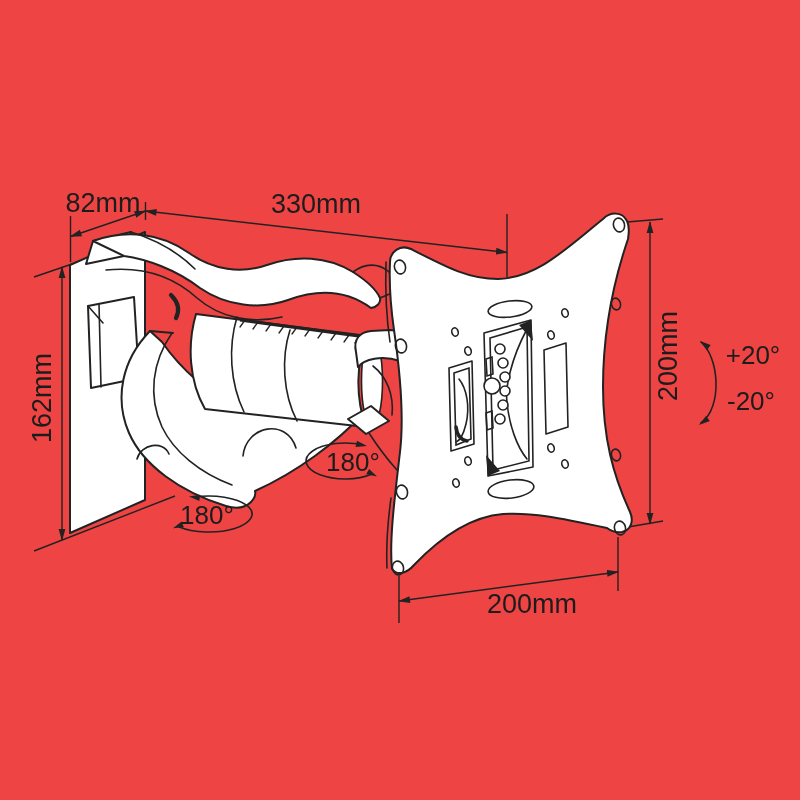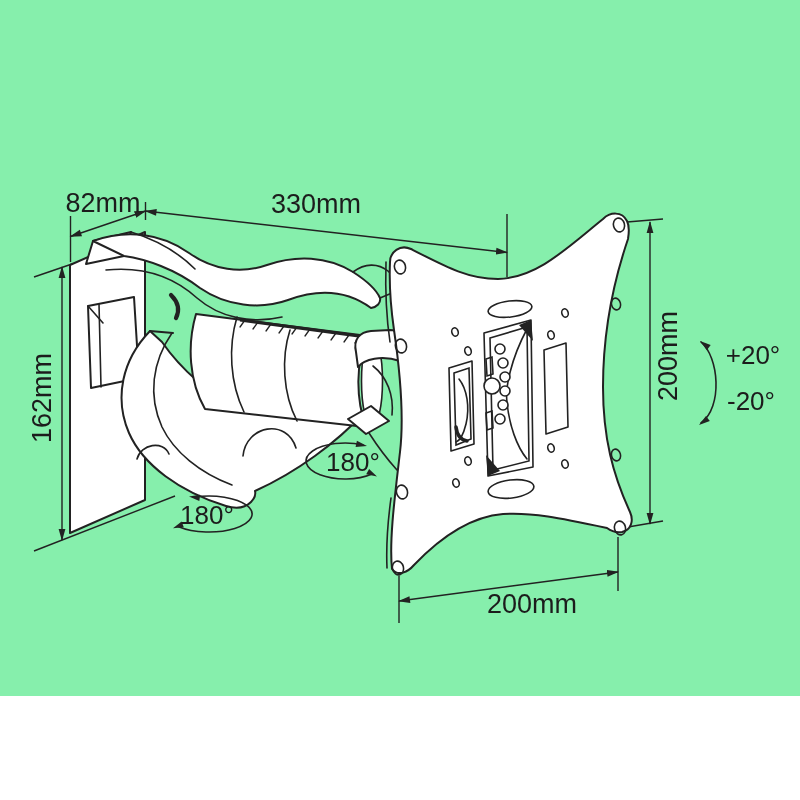--- a/index.html
+++ b/index.html
@@ -1,16 +1,16 @@
 <!DOCTYPE html>
 <html><head>
 <meta charset="utf-8">
 <style>
   html,body{margin:0;padding:0;background:#fff;}
-  #stage{position:relative;width:800px;height:696px;background:#86efac;overflow:hidden;}
+  #stage{position:relative;width:800px;height:800px;background:#ef4444;overflow:hidden;}
   svg{display:block;}
   .object{fill:#ffffff;stroke:#222222;stroke-width:2;stroke-linejoin:round;stroke-linecap:round;}
   .oline{fill:none;stroke:#222222;stroke-width:2;stroke-linecap:round;}
   .detail{fill:none;stroke:#222222;stroke-width:1.6;stroke-linecap:round;}
   .detfill{fill:#ffffff;stroke:#222222;stroke-width:1.6;stroke-linejoin:round;}
   .dark{fill:#222222;stroke:none;}
   .dim{fill:none;stroke:#222222;stroke-width:1.4;}
   .thick{fill:none;stroke:#222222;stroke-width:4.2;stroke-linecap:round;}
   .tick{fill:none;stroke:#222222;stroke-width:1.3;stroke-linecap:round;}
   text{font-family:"Liberation Sans","DejaVu Sans",sans-serif;font-size:27px;fill:#1c1c1c;}

